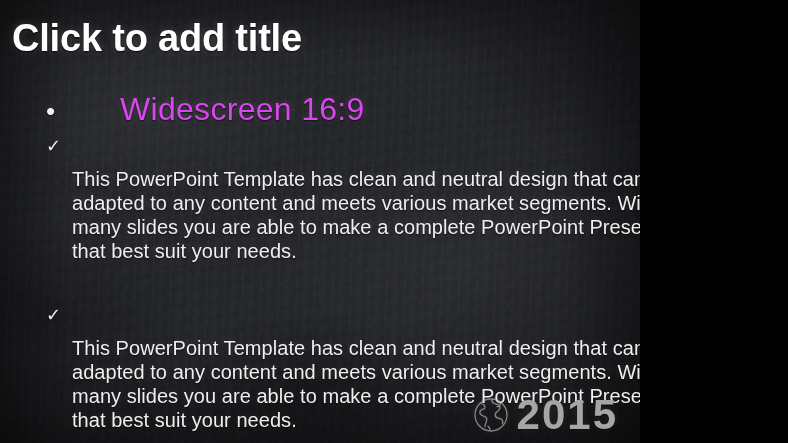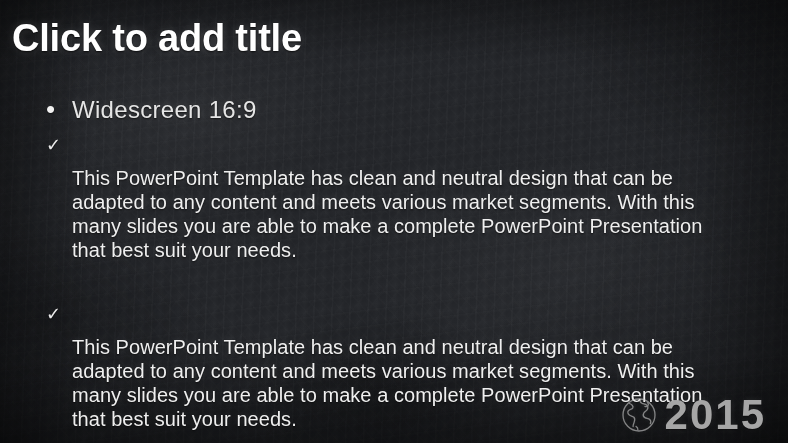--- a/index.html
+++ b/index.html
@@ -3,21 +3,21 @@
 <meta charset="utf-8">
 <style>
   html, body {
     margin: 0;
     padding: 0;
     background: #000;
   }
 
   .slide {
     position: relative;
-    width: 788px;
+    width: 640px;
     height: 443px;
     overflow: hidden;
     background-color: #24262a;
     font-family: "Liberation Sans", sans-serif;
     -webkit-font-smoothing: antialiased;
   }
 
   
   .tex-a, .tex-b, .tex-c, .vignette {
     position: absolute;
@@ -106,25 +106,26 @@
   }
   .lead-bullet {
     width: 26px;
     flex: 0 0 26px;
     font-size: 26px;
     line-height: 34px;
     color: #f2f2f2;
     text-shadow: 0 1px 2px rgba(0,0,0,0.7), 0 0 7px rgba(255,255,255,0.12);
   }
   .lead-text {
-    font-size: 24px;
+    font-size: 32px;
     line-height: 34px;
-    color: #e5e5e5;
+    color: #d946ef;
     letter-spacing: 0.3px;
     text-shadow: 0 1px 2px rgba(0,0,0,0.7), 0 0 7px rgba(255,255,255,0.14);
+    margin-left: 48px;
   }
 
   .check-block {
     display: flex;
     padding-left: 46px;
     padding-right: 38px;
   }
   .check-block.first { margin-top: 6px; }
   .check-block.second { margin-top: 40px; }
 

